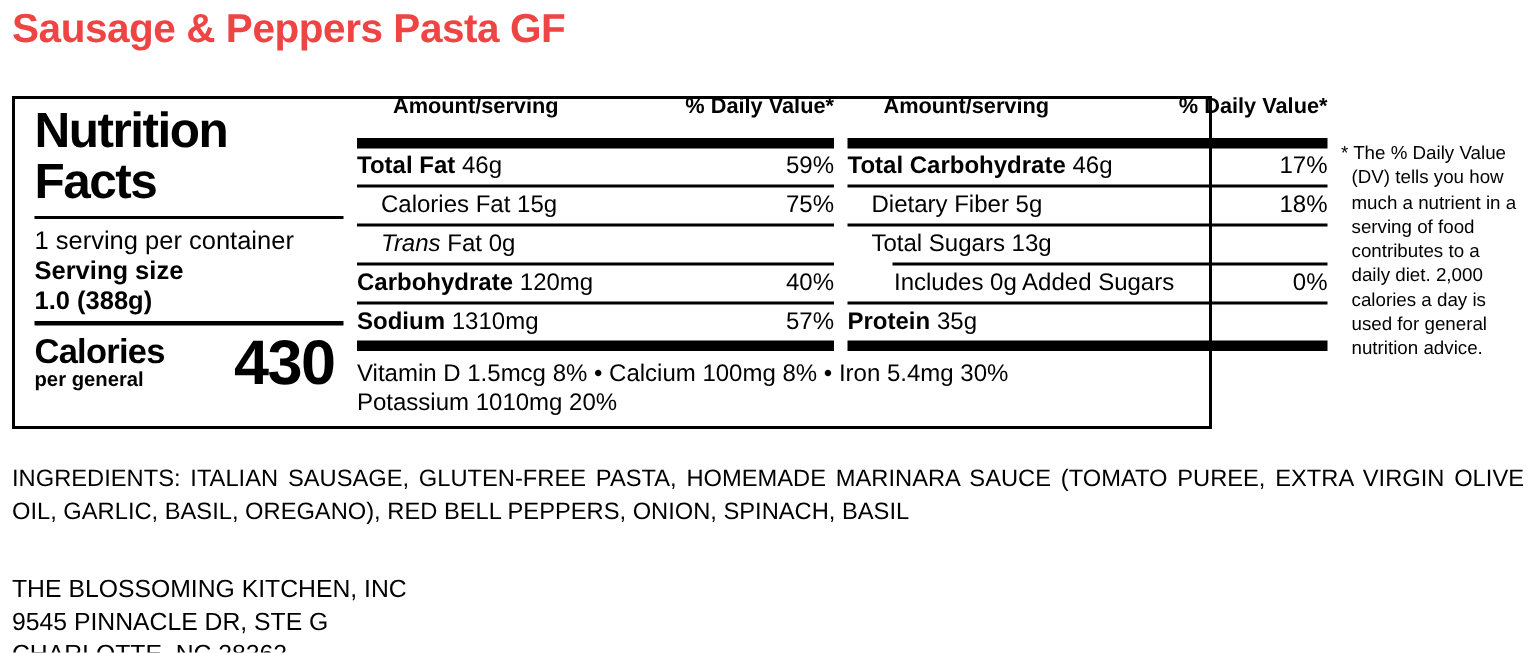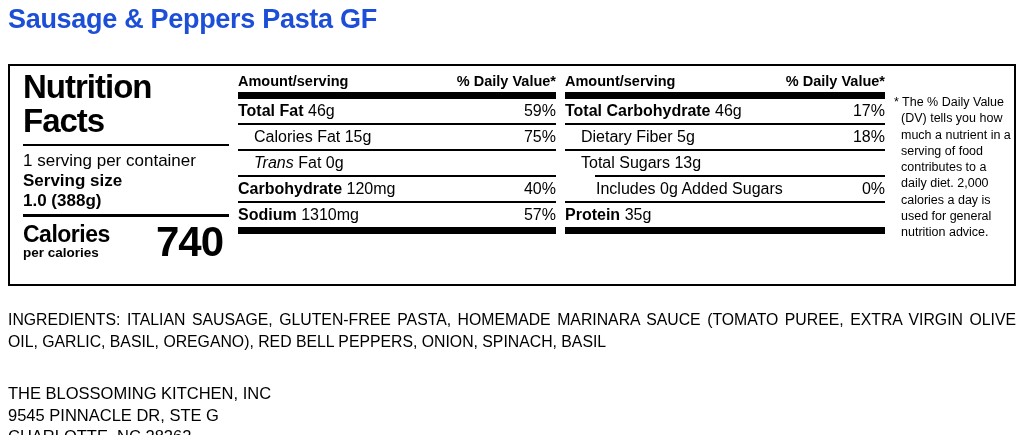--- a/index.html
+++ b/index.html
@@ -9,29 +9,29 @@
     font-family: "Liberation Sans", "DejaVu Sans", sans-serif;
     color: #000;
     overflow: hidden;
   }
   .page { padding: 4px 8px 0 8px; }
 
   
   .page-title {
     font-size: 27px;
     font-weight: bold;
-    color: #1d4ed8;
+    color: #ef4444;
     letter-spacing: -0.3px;
     margin-bottom: 29px;
   }
 
   
   .nf-box {
     border: 2px solid #000;
-    width: 1008px;
+    width: 800px;
     min-height: 222px;
     display: grid;
     grid-template-columns: 214px 318px 320px 120px;
     grid-template-rows: auto auto;
     column-gap: 9px;
     padding: 2px 5px 4px 5px;
   }
 
   
   .nf-id { grid-column: 1; grid-row: 1 / 3; padding: 2px 0 0 8px; }
@@ -52,21 +52,21 @@
   .nf-cal-word { font-size: 23px; font-weight: bold; line-height: 21px; letter-spacing: -0.5px; text-align: center; }
   .nf-cal-sub  { font-size: 13.5px; font-weight: bold; line-height: 15px; }
   .nf-cal-val  { font-size: 42px; font-weight: bold; line-height: 36px; letter-spacing: -1px; }
 
   
   .nf-col { grid-row: 1; padding-top: 2px; }
   .nf-col-mid   { grid-column: 2; }
   .nf-col-right { grid-column: 3; }
   .nf-head {
     display: flex; justify-content: space-between; align-items: flex-end;
-    font-size: 14.5px; font-weight: bold; height: 22px; padding-bottom: 3px;
+    font-size: 14.5px; font-weight: bold; height: 22px; padding-bottom: 13px; margin-left: 24px;
   }
   .bar { height: 7px; background: #000; }
   .nf-row {
     display: flex; justify-content: space-between; align-items: center;
     font-size: 16px; height: 24px;
   }
   .nf-row .nm span:not(:empty) ~ span:not(:empty) { margin-left: 4.5px; }
   .nf-row .b  { font-weight: bold; }
   .nf-row .it { font-style: italic; }
   .nf-row .dv { font-weight: normal; }
@@ -116,23 +116,23 @@
         <div>Facts</div>
       </div>
       <div class="rule"></div>
       <div class="nf-servings">1 serving per container</div>
       <div class="nf-ss-label">Serving size</div>
       <div class="nf-ss-value">1.0 (388g)</div>
       <div class="rule2"></div>
       <div class="nf-cal-row">
         <div>
           <div class="nf-cal-word">Calories</div>
-          <div class="nf-cal-sub">per calories</div>
+          <div class="nf-cal-sub">per general</div>
         </div>
-        <div class="nf-cal-val">740</div>
+        <div class="nf-cal-val">430</div>
       </div>
     </div>
 
     <div class="nf-col nf-col-mid">
       <div class="nf-head">
         <span>Amount/serving</span>
         <span>% Daily Value*</span>
       </div>
       <div class="bar"></div>
       <div class="nf-row">
@@ -188,20 +188,24 @@
         <span class="dv">0%</span>
       </div>
       <div class="sep"></div>
       <div class="nf-row">
         <span class="nm"><span class="b">Protein</span><span class="it"></span><span class="r">35g</span></span>
         <span class="dv"></span>
       </div>
       <div class="bar"></div>
     </div>
 
+    <div class="nf-micro">
+      <div>Vitamin D 1.5mcg 8% • Calcium 100mg 8% • Iron 5.4mg 30%</div>
+      <div>Potassium 1010mg 20%</div>
+    </div>
 
     <div class="nf-footnote">* The % Daily Value (DV) tells you how much a nutrient in a serving of food contributes to a daily diet. 2,000 calories a day is used for general nutrition advice.</div>
 
   </div>
 
   <div class="ingredients">INGREDIENTS: ITALIAN SAUSAGE, GLUTEN-FREE PASTA, HOMEMADE MARINARA SAUCE (TOMATO PUREE, EXTRA VIRGIN OLIVE OIL, GARLIC, BASIL, OREGANO), RED BELL PEPPERS, ONION, SPINACH, BASIL</div>
 
   <div class="address">
     <div>THE BLOSSOMING KITCHEN, INC</div>
     <div>9545 PINNACLE DR, STE G</div>

